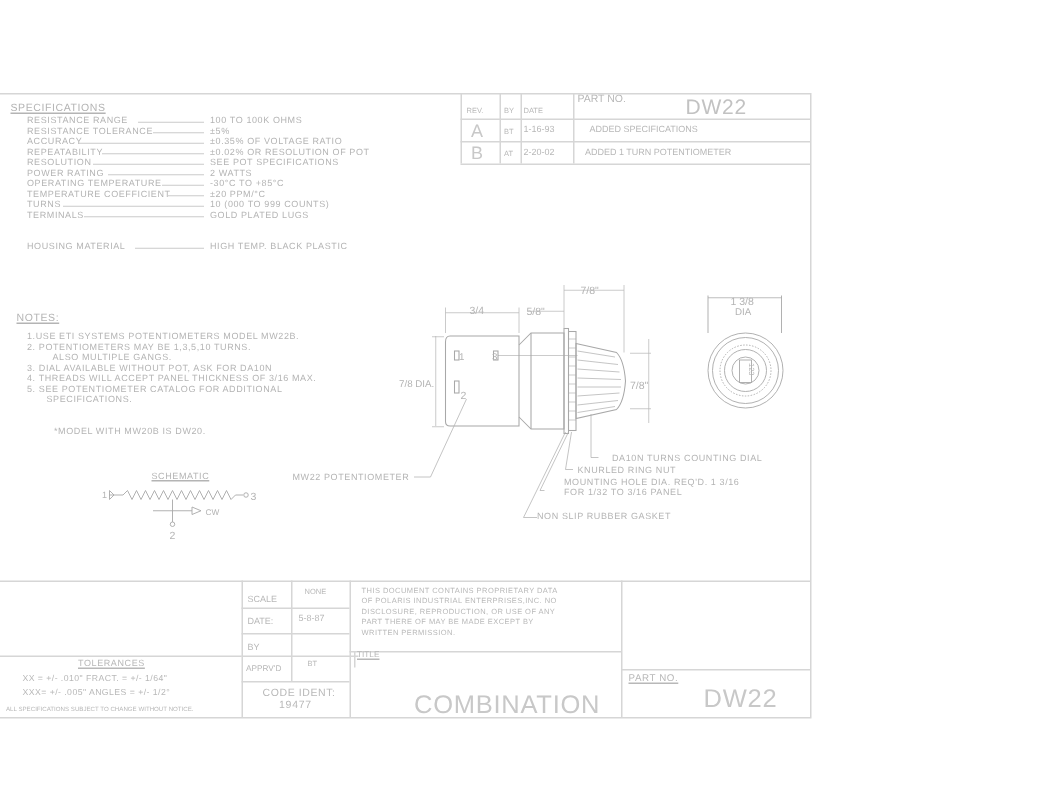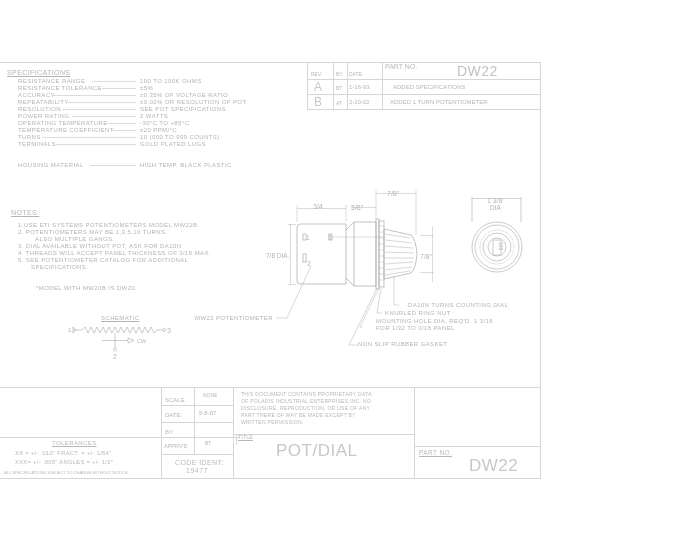--- a/index.html
+++ b/index.html
@@ -279,17 +279,17 @@
   <div class="cell" style="left:15px;top:459px;font-size:5.8px;letter-spacing:0.3px;">XXX= +/- .005"  ANGLES = +/- 1/2°</div>
   <div class="cell" style="left:4px;top:470px;font-size:4.1px;">ALL SPECIFICATIONS SUBJECT TO CHANGE WITHOUT NOTICE.</div>
 
   <div class="cell" style="left:241px;top:391px;font-size:5px;letter-spacing:0.3px;">THIS DOCUMENT CONTAINS PROPRIETARY DATA</div>
   <div class="cell" style="left:241px;top:398px;font-size:5px;letter-spacing:0.3px;">OF POLARIS INDUSTRIAL ENTERPRISES,INC. NO</div>
   <div class="cell" style="left:241px;top:405px;font-size:5px;letter-spacing:0.3px;">DISCLOSURE, REPRODUCTION, OR USE OF ANY</div>
   <div class="cell" style="left:241px;top:412px;font-size:5px;letter-spacing:0.3px;">PART THERE OF MAY BE MADE EXCEPT BY</div>
   <div class="cell" style="left:241px;top:419px;font-size:5px;letter-spacing:0.3px;">WRITTEN PERMISSION.</div>
 
   <div class="cell u" style="left:238px;top:434px;font-size:5.5px;">TITLE</div>
-  <div class="cell" style="left:276px;top:441px;font-size:17px;color:#c8c8c8;letter-spacing:0.5px;font-weight:300;">POT/DIAL</div>
+  <div class="cell" style="left:276px;top:460px;font-size:17px;color:#c8c8c8;letter-spacing:0.5px;font-weight:300;">COMBINATION</div>
 
   <div class="cell u" style="left:419px;top:449px;font-size:6.5px;letter-spacing:0.4px;">PART NO.</div>
   <div class="cell" style="left:469px;top:456px;font-size:17px;color:#c8c8c8;letter-spacing:0.5px;">DW22</div>
 </div>
 
 </body></html>

